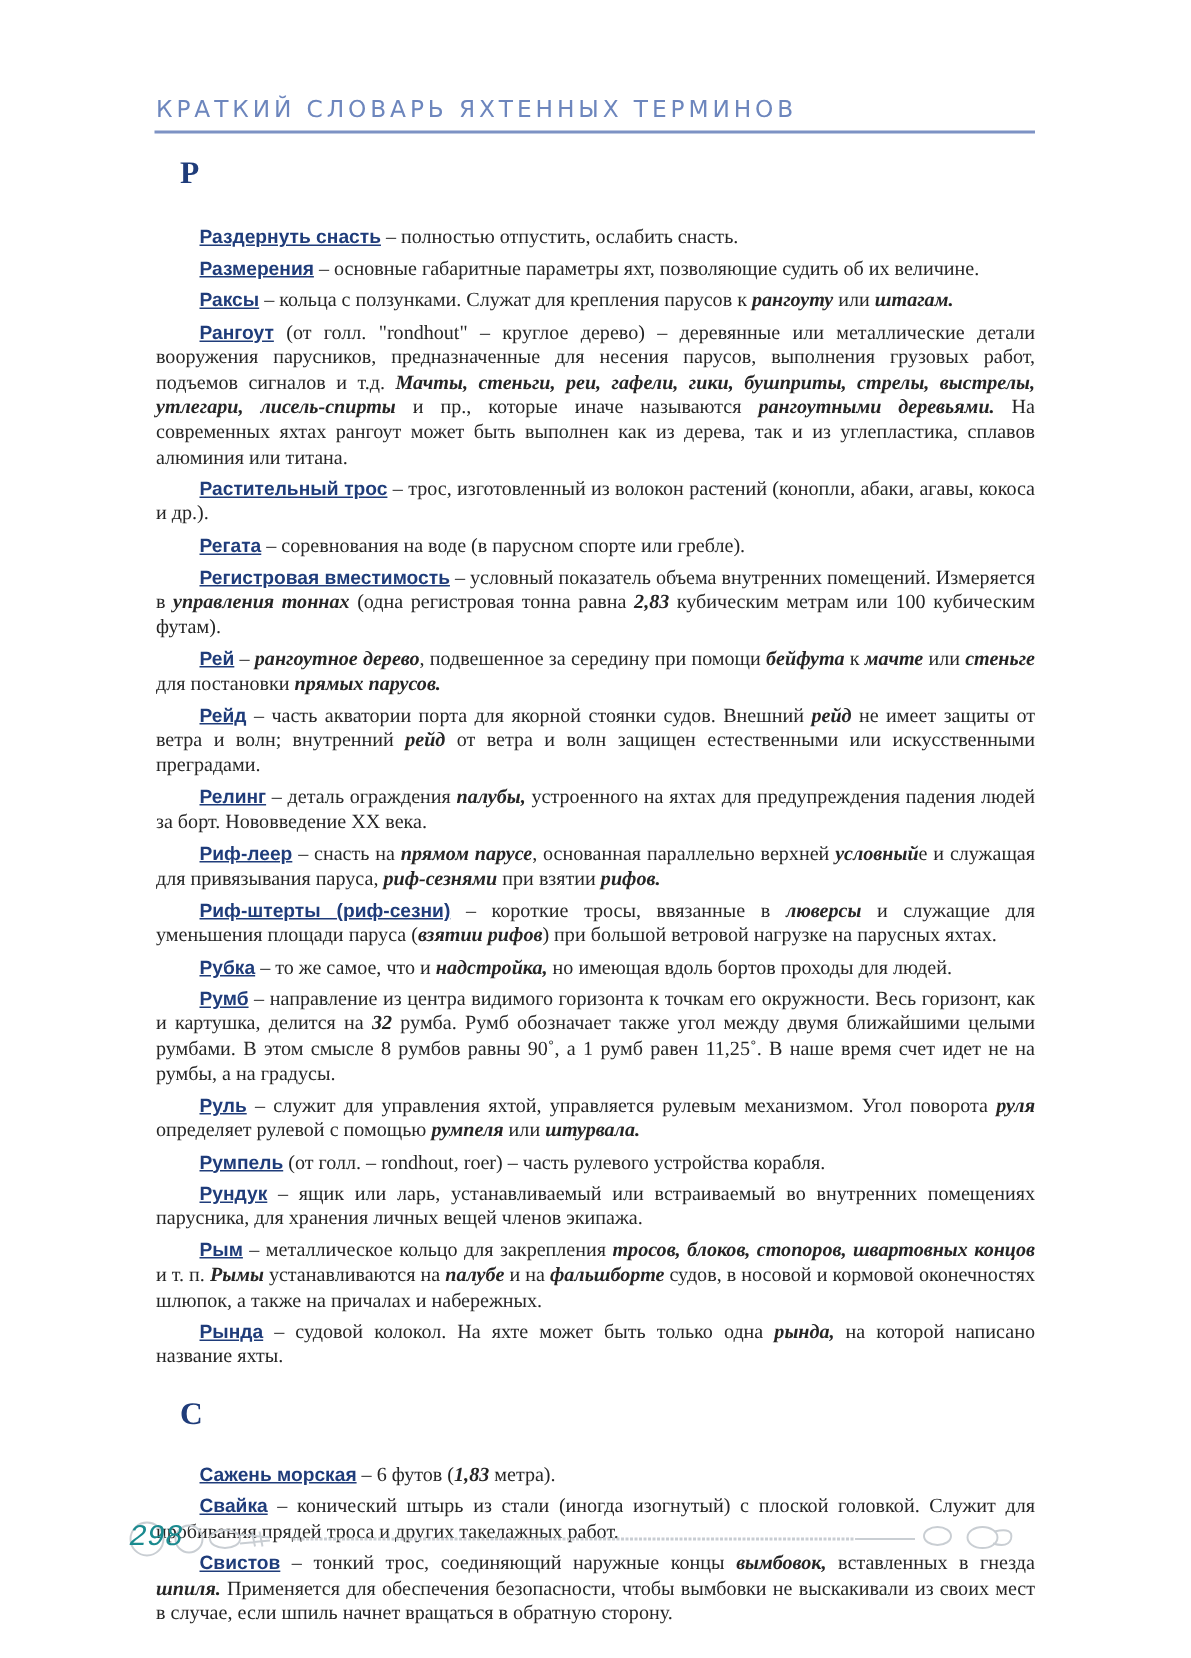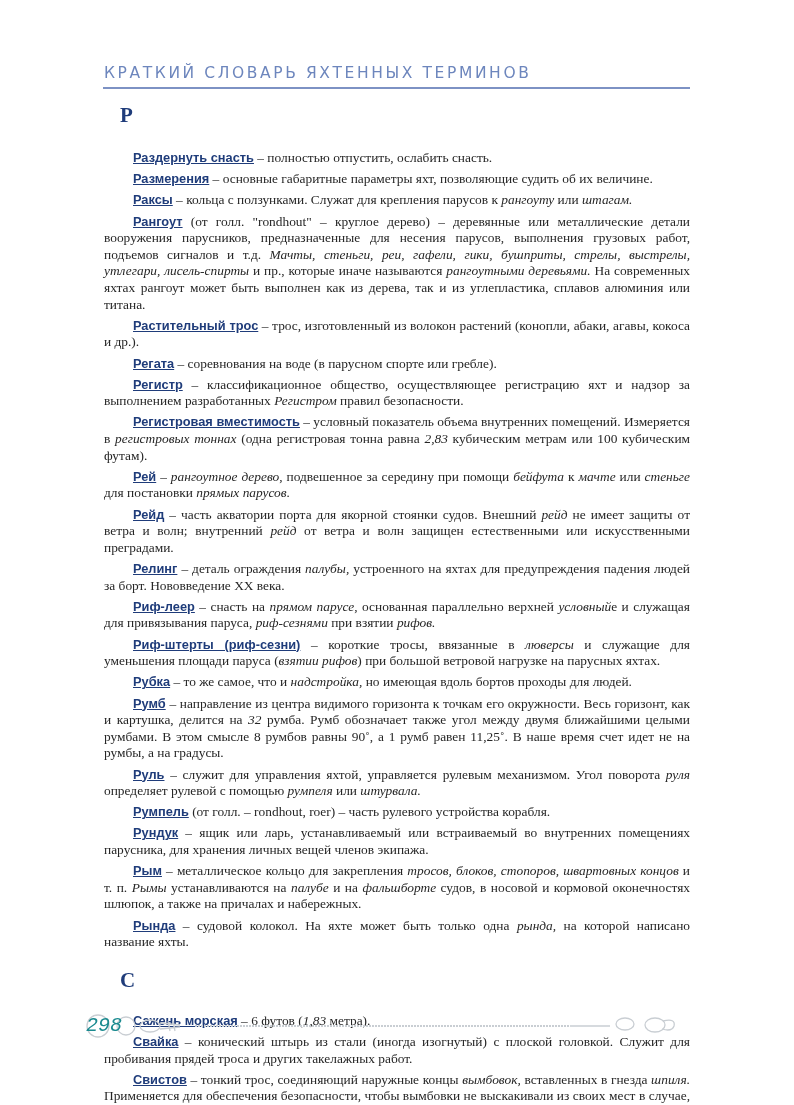--- a/index.html
+++ b/index.html
@@ -16,21 +16,21 @@
     font-family: "Liberation Serif", serif; font-size: 13.4px; line-height: 16.6px; color: #262626;
     text-align: justify;
   }
   .letter {
     font-family: "Liberation Serif", serif; font-weight: bold; font-size: 21px; color: #1f3c7a;
     margin: 6px 0 22px 16px; line-height: 26px;
   }
   .letter.c { margin-top: 16px; margin-bottom: 20px; }
   .entry { text-indent: 29px; margin: 0 0 4.6px 0; }
   .term { color: #1f3c7a; font-weight: bold; font-family: "Liberation Sans", sans-serif; font-size: 12.8px; text-decoration: underline; }
-  .em { font-style: italic; font-weight: normal; color: #262626; margin-top: 47px; }
+  .em { font-style: italic; font-weight: bold; color: #262626; margin-top: 47px; }
   .footer { position: absolute; left: 70px; top: 1012px; width: 640px; height: 30px; }
   .page-num {
     position: absolute; left: 16px; top: 2px;
     font-family: Liberation Mono, monospace; font-size: 20px; color: #1a8a8f; font-style: italic;
   }
   .rope-svg { position: absolute; left: 0; top: 0; }
 </style>
 </head>
 <body>
 
@@ -41,22 +41,21 @@
   <div class="content">
     <div>
       <div class="letter">Р</div>
       <div>
           <p class="entry"><span class="term">Раздернуть снасть</span><span class="txt"> – полностью отпустить, ослабить снасть.</span></p>
           <p class="entry"><span class="term">Размерения</span><span class="txt"> – основные габаритные параметры яхт, позволяющие судить об их величине.</span></p>
           <p class="entry"><span class="term">Раксы</span><span class="txt"> – кольца с ползунками. Служат для крепления парусов к </span><span class="em">рангоуту</span><span class="txt"> или </span><span class="em">штагам.</span></p>
           <p class="entry"><span class="term">Рангоут</span><span class="txt"> (от голл. "rondhout" – круглое дерево) – деревянные или металлические детали вооружения парусников, предназначенные для несения парусов, выполнения грузовых работ, подъемов сигналов и т.д. </span><span class="em">Мачты, стеньги, реи, гафели, гики, бушприты, стрелы, выстрелы, утлегари, лисель-спирты</span><span class="txt"> и пр., которые иначе называются </span><span class="em">рангоутными деревьями.</span><span class="txt"> На современных яхтах рангоут может быть выполнен как из дерева, так и из углепластика, сплавов алюминия или титана.</span></p>
           <p class="entry"><span class="term">Растительный трос</span><span class="txt"> – трос, изготовленный из волокон растений (конопли, абаки, агавы, кокоса и др.).</span></p>
           <p class="entry"><span class="term">Регата</span><span class="txt"> – соревнования на воде (в парусном спорте или гребле).</span></p>
-          <p class="entry"><span class="term">Регистр</span><span class="txt"> – классификационное общество, осуществляющее регистрацию яхт и надзор за выполнением разработанных </span><span class="em">Регистром</span><span class="txt"> правил безопасности.</span></p>
-          <p class="entry"><span class="term">Регистровая вместимость</span><span class="txt"> – условный показатель объема внутренних помещений. Измеряется в </span><span class="em">регистровых тоннах</span><span class="txt"> (одна регистровая тонна равна </span><span class="em">2,83</span><span class="txt"> кубическим метрам или 100 кубическим футам).</span></p>
+          <p class="entry"><span class="term">Регистровая вместимость</span><span class="txt"> – условный показатель объема внутренних помещений. Измеряется в </span><span class="em">управления тоннах</span><span class="txt"> (одна регистровая тонна равна </span><span class="em">2,83</span><span class="txt"> кубическим метрам или 100 кубическим футам).</span></p>
           <p class="entry"><span class="term">Рей</span><span class="txt"> – </span><span class="em">рангоутное дерево</span><span class="txt">, подвешенное за середину при помощи </span><span class="em">бейфута</span><span class="txt"> к </span><span class="em">мачте</span><span class="txt"> или </span><span class="em">стеньге</span><span class="txt"> для постановки </span><span class="em">прямых парусов.</span></p>
           <p class="entry"><span class="term">Рейд</span><span class="txt"> – часть акватории порта для якорной стоянки судов. Внешний </span><span class="em">рейд</span><span class="txt"> не имеет защиты от ветра и волн; внутренний </span><span class="em">рейд</span><span class="txt"> от ветра и волн защищен естественными или искусственными преградами.</span></p>
           <p class="entry"><span class="term">Релинг</span><span class="txt"> – деталь ограждения </span><span class="em">палубы,</span><span class="txt"> устроенного на яхтах для предупреждения падения людей за борт. Нововведение XX века.</span></p>
           <p class="entry"><span class="term">Риф-леер</span><span class="txt"> – снасть на </span><span class="em">прямом парусе</span><span class="txt">, основанная параллельно верхней </span><span class="em">условный</span><span class="txt">е и служащая для привязывания паруса, </span><span class="em">риф-сезнями</span><span class="txt"> при взятии </span><span class="em">рифов.</span></p>
           <p class="entry"><span class="term">Риф-штерты (риф-сезни)</span><span class="txt"> – короткие тросы, ввязанные в </span><span class="em">люверсы</span><span class="txt"> и служащие для уменьшения площади паруса (</span><span class="em">взятии рифов</span><span class="txt">) при большой ветровой нагрузке на парусных яхтах.</span></p>
           <p class="entry"><span class="term">Рубка</span><span class="txt"> – то же самое, что и </span><span class="em">надстройка,</span><span class="txt"> но имеющая вдоль бортов проходы для людей.</span></p>
           <p class="entry"><span class="term">Румб</span><span class="txt"> – направление из центра видимого горизонта к точкам его окружности. Весь горизонт, как и картушка, делится на </span><span class="em">32</span><span class="txt"> румба. Румб обозначает также угол между двумя ближайшими целыми румбами. В этом смысле 8 румбов равны 90˚, а 1 румб равен 11,25˚. В наше время счет идет не на румбы, а на градусы.</span></p>
           <p class="entry"><span class="term">Руль</span><span class="txt"> – служит для управления яхтой, управляется рулевым механизмом. Угол поворота </span><span class="em">руля</span><span class="txt"> определяет рулевой с помощью </span><span class="em">румпеля</span><span class="txt"> или </span><span class="em">штурвала.</span></p>
           <p class="entry"><span class="term">Румпель</span><span class="txt"> (от голл. – rondhout, roer) – часть рулевого устройства корабля.</span></p>
           <p class="entry"><span class="term">Рундук</span><span class="txt"> – ящик или ларь, устанавливаемый или встраиваемый во внутренних помещениях парусника, для хранения личных вещей членов экипажа.</span></p>

